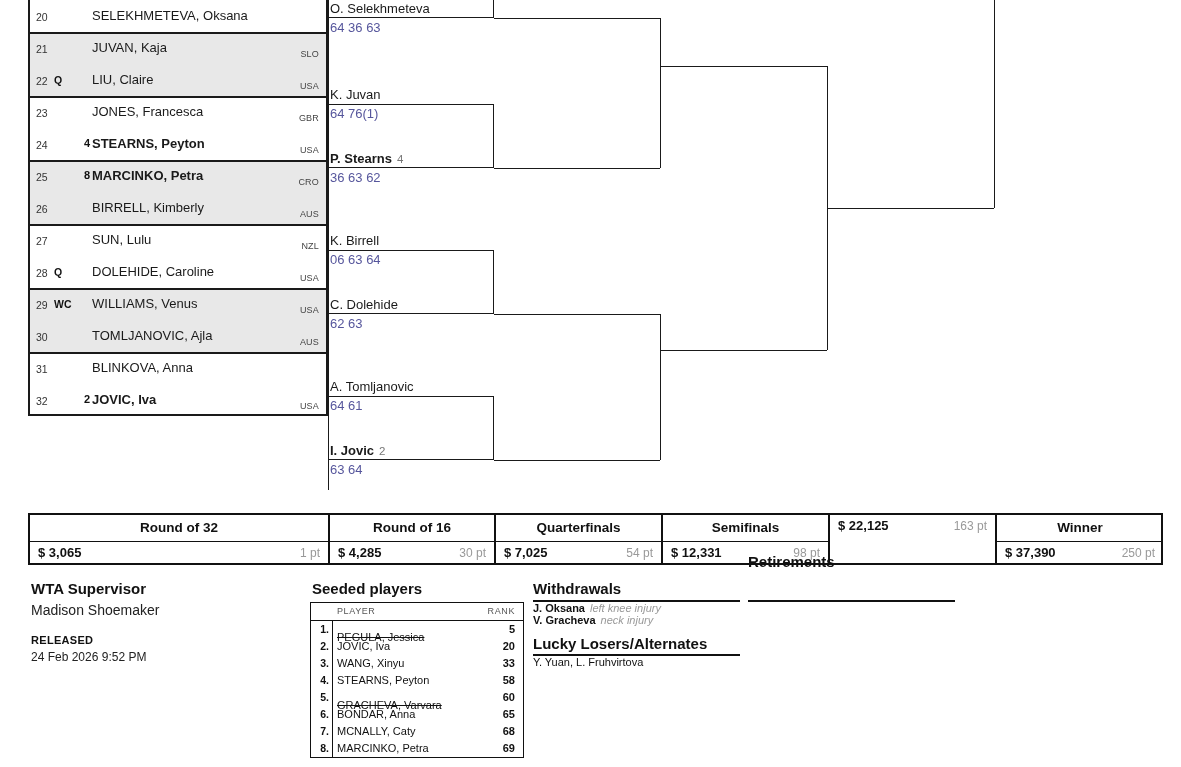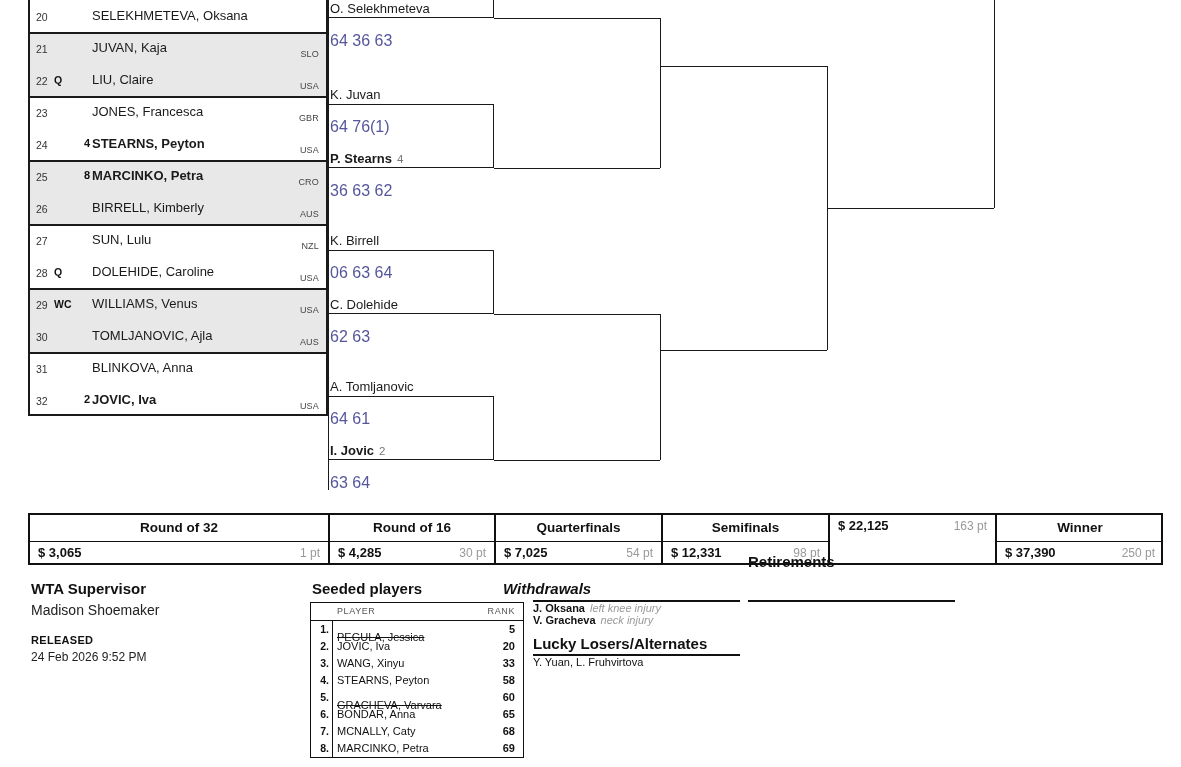--- a/index.html
+++ b/index.html
@@ -27,21 +27,21 @@
 
   
   .bx{position:absolute;box-sizing:border-box;border:1.5px solid #1a1a1a;}
   .hline{position:absolute;height:0;border-top:1.5px solid #1a1a1a;}
   .vline{position:absolute;width:0;border-left:1.5px solid #1a1a1a;}
 
   .slot{position:absolute;}
   .sname{position:absolute;left:2px;top:-17px;font-size:13px;color:#1a1a1a;white-space:nowrap;}
   .sname.bold{font-weight:bold;}
   .sseed{font-size:11.5px;font-weight:normal;color:#777;margin-left:5px;}
-  .sscore{position:absolute;left:2px;top:2px;font-size:16px;color:#56569c;white-space:nowrap;margin-top:12px;}
+  .sscore{position:absolute;left:2px;top:2px;font-size:13px;color:#56569c;white-space:nowrap;}
 
   
   .money{position:absolute;left:28px;top:513px;width:1135px;height:52px;
          border-top:2.5px solid #111;border-bottom:2.5px solid #111;box-sizing:border-box;}
   .mcell{position:absolute;top:0;height:49px;box-sizing:border-box;border-left:2px solid #111;}
   .mcell:first-child{border-left:2px solid #111;}
   .mhead{position:relative;height:26px;line-height:26px;text-align:center;
          font-size:13.5px;font-weight:bold;color:#111;border-bottom:1.5px solid #111;}
   .mbody{position:relative;height:22px;line-height:22px;}
   .mamt{position:absolute;left:8px;top:0;font-size:13px;font-weight:bold;color:#111;}
@@ -324,21 +324,21 @@
         <span class="rk">68</span>
       </div>
       <div class="seedrow">
         <span class="idx">8.</span>
         <span class="sep"></span>
         <span class="nm">MARCINKO, Petra</span>
         <span class="rk">69</span>
       </div>
     </div>
 
-  <div class="fsec fh" style="left:503px;top:580px;font-style:italic;">Withdrawals</div>
+  <div class="fsec fh" style="left:533px;top:580px;">Withdrawals</div>
   <div class="rule" style="left:533px;top:600px;width:207px;"></div>
   <div id="withdrawals-list">
       <div class="wdrow" style="left: 533px; top: 602px;"><span class="who">J. Oksana</span><span class="why">left knee injury</span></div>
       <div class="wdrow" style="left: 533px; top: 614px;"><span class="who">V. Gracheva</span><span class="why">neck injury</span></div>
     </div>
 
   <div class="fsec fh" style="left:748px;top:553px;">Retirements</div>
   <div class="rule" style="left:748px;top:600px;width:207px;"></div>
   <div id="retirements-list"></div>
 

